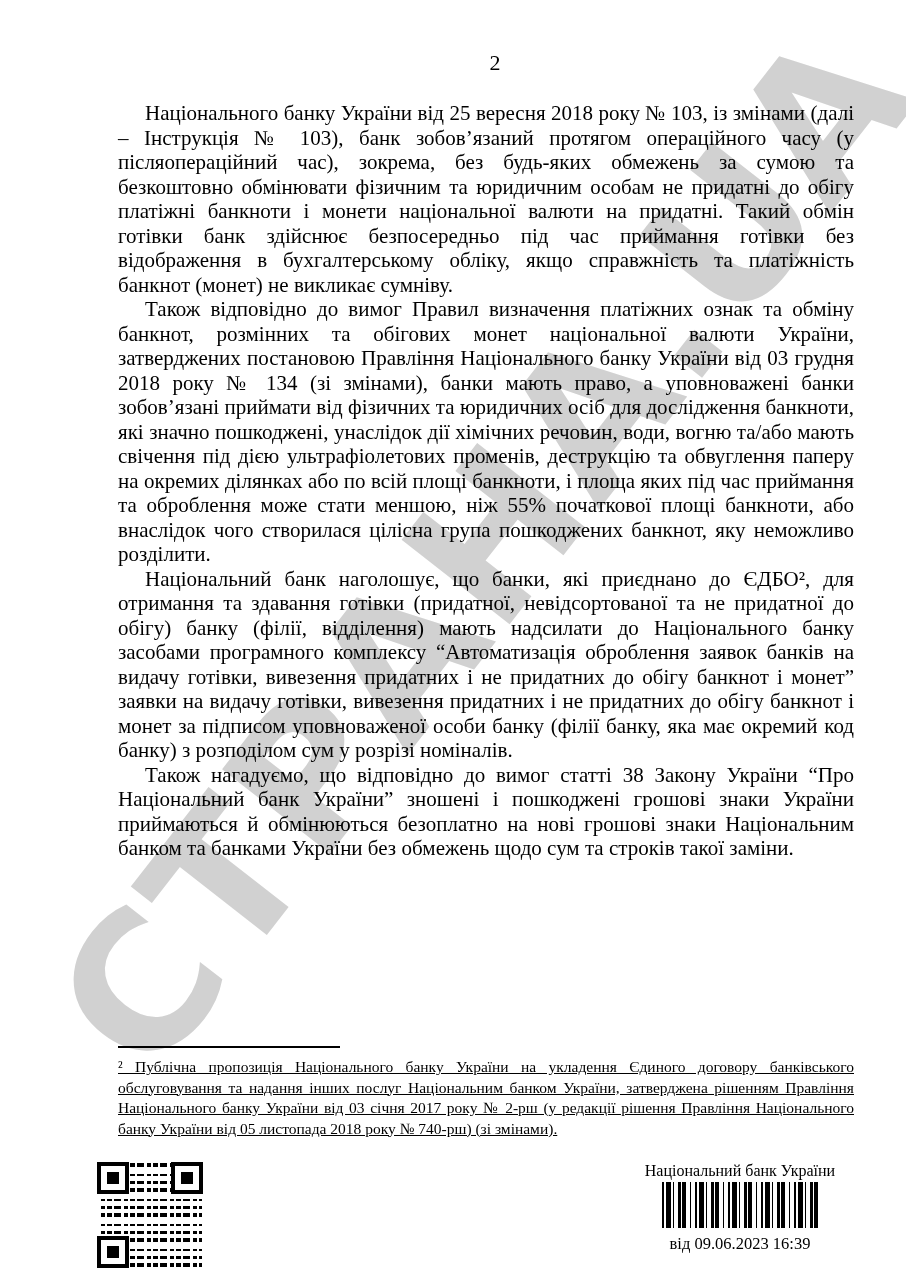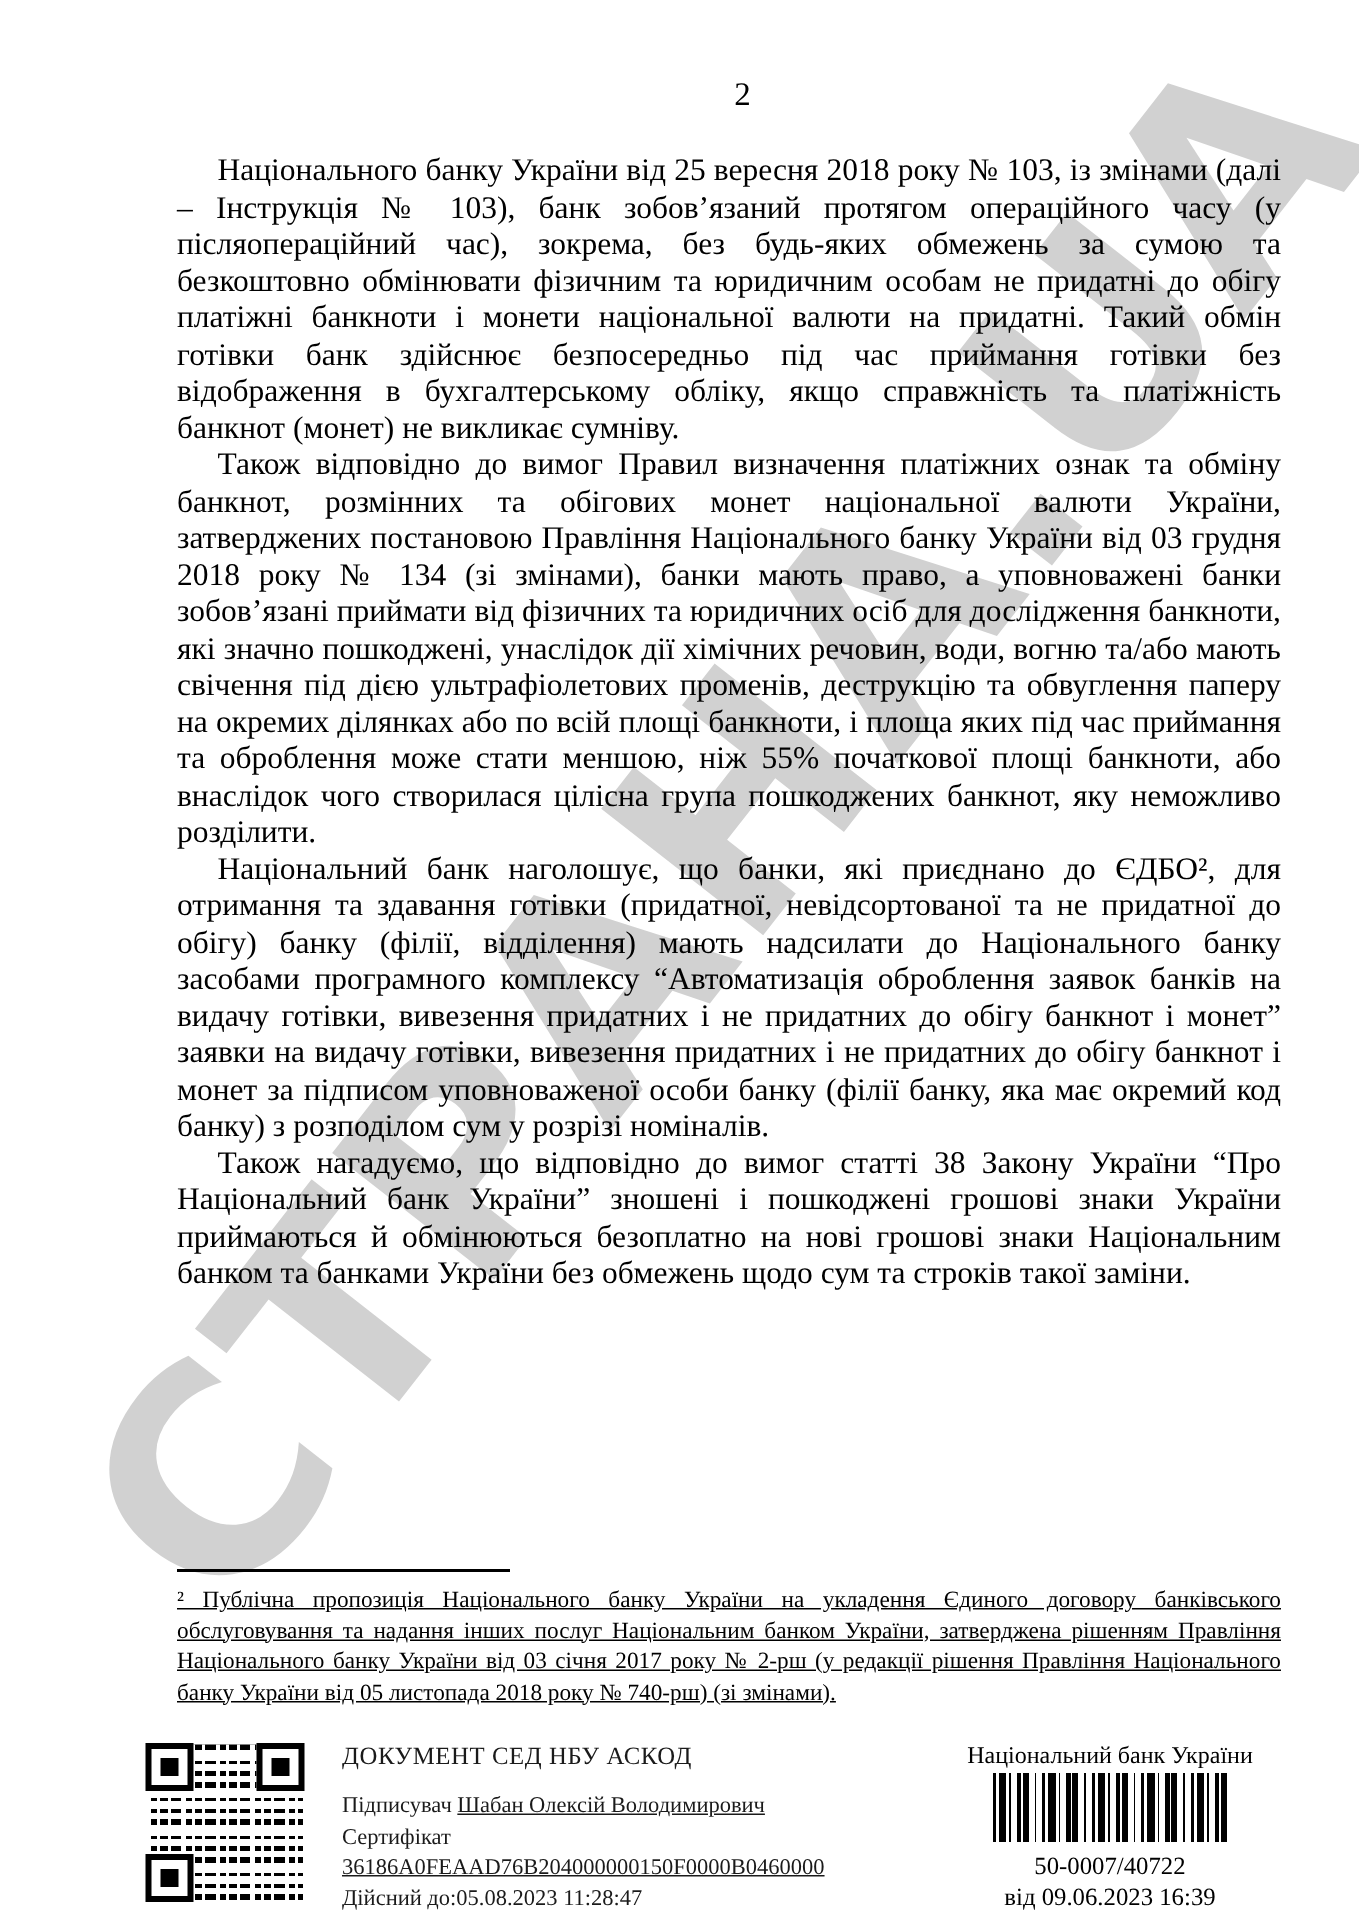--- a/index.html
+++ b/index.html
@@ -105,27 +105,20 @@
         <div></div>
       </div>
     <div class="finder tr">
         <div></div>
       </div>
     <div class="finder bl">
         <div></div>
       </div>
   </div>
 
-  <div class="sig">
-    <p class="sig-title">ДОКУМЕНТ СЕД НБУ АСКОД</p>
-    <p class="sig-line"><span>Підписувач </span><span class="u">Шабан Олексій Володимирович</span></p>
-    <p class="sig-line"><span>Сертифікат </span><span class="u">36186A0FEAAD76B204000000150F0000B0460000</span></p>
-    <p class="sig-line">Дійсний до:05.08.2023 11:28:47</p>
-  </div>
 
   <div class="stamp">
     <p class="stamp-org">Національний банк України</p>
     <div class="barcode"></div>
-    <p class="stamp-num">50-0007/40722</p>
     <p class="stamp-date">від 09.06.2023 16:39</p>
   </div>
 
 </div>
 
 </body></html>

